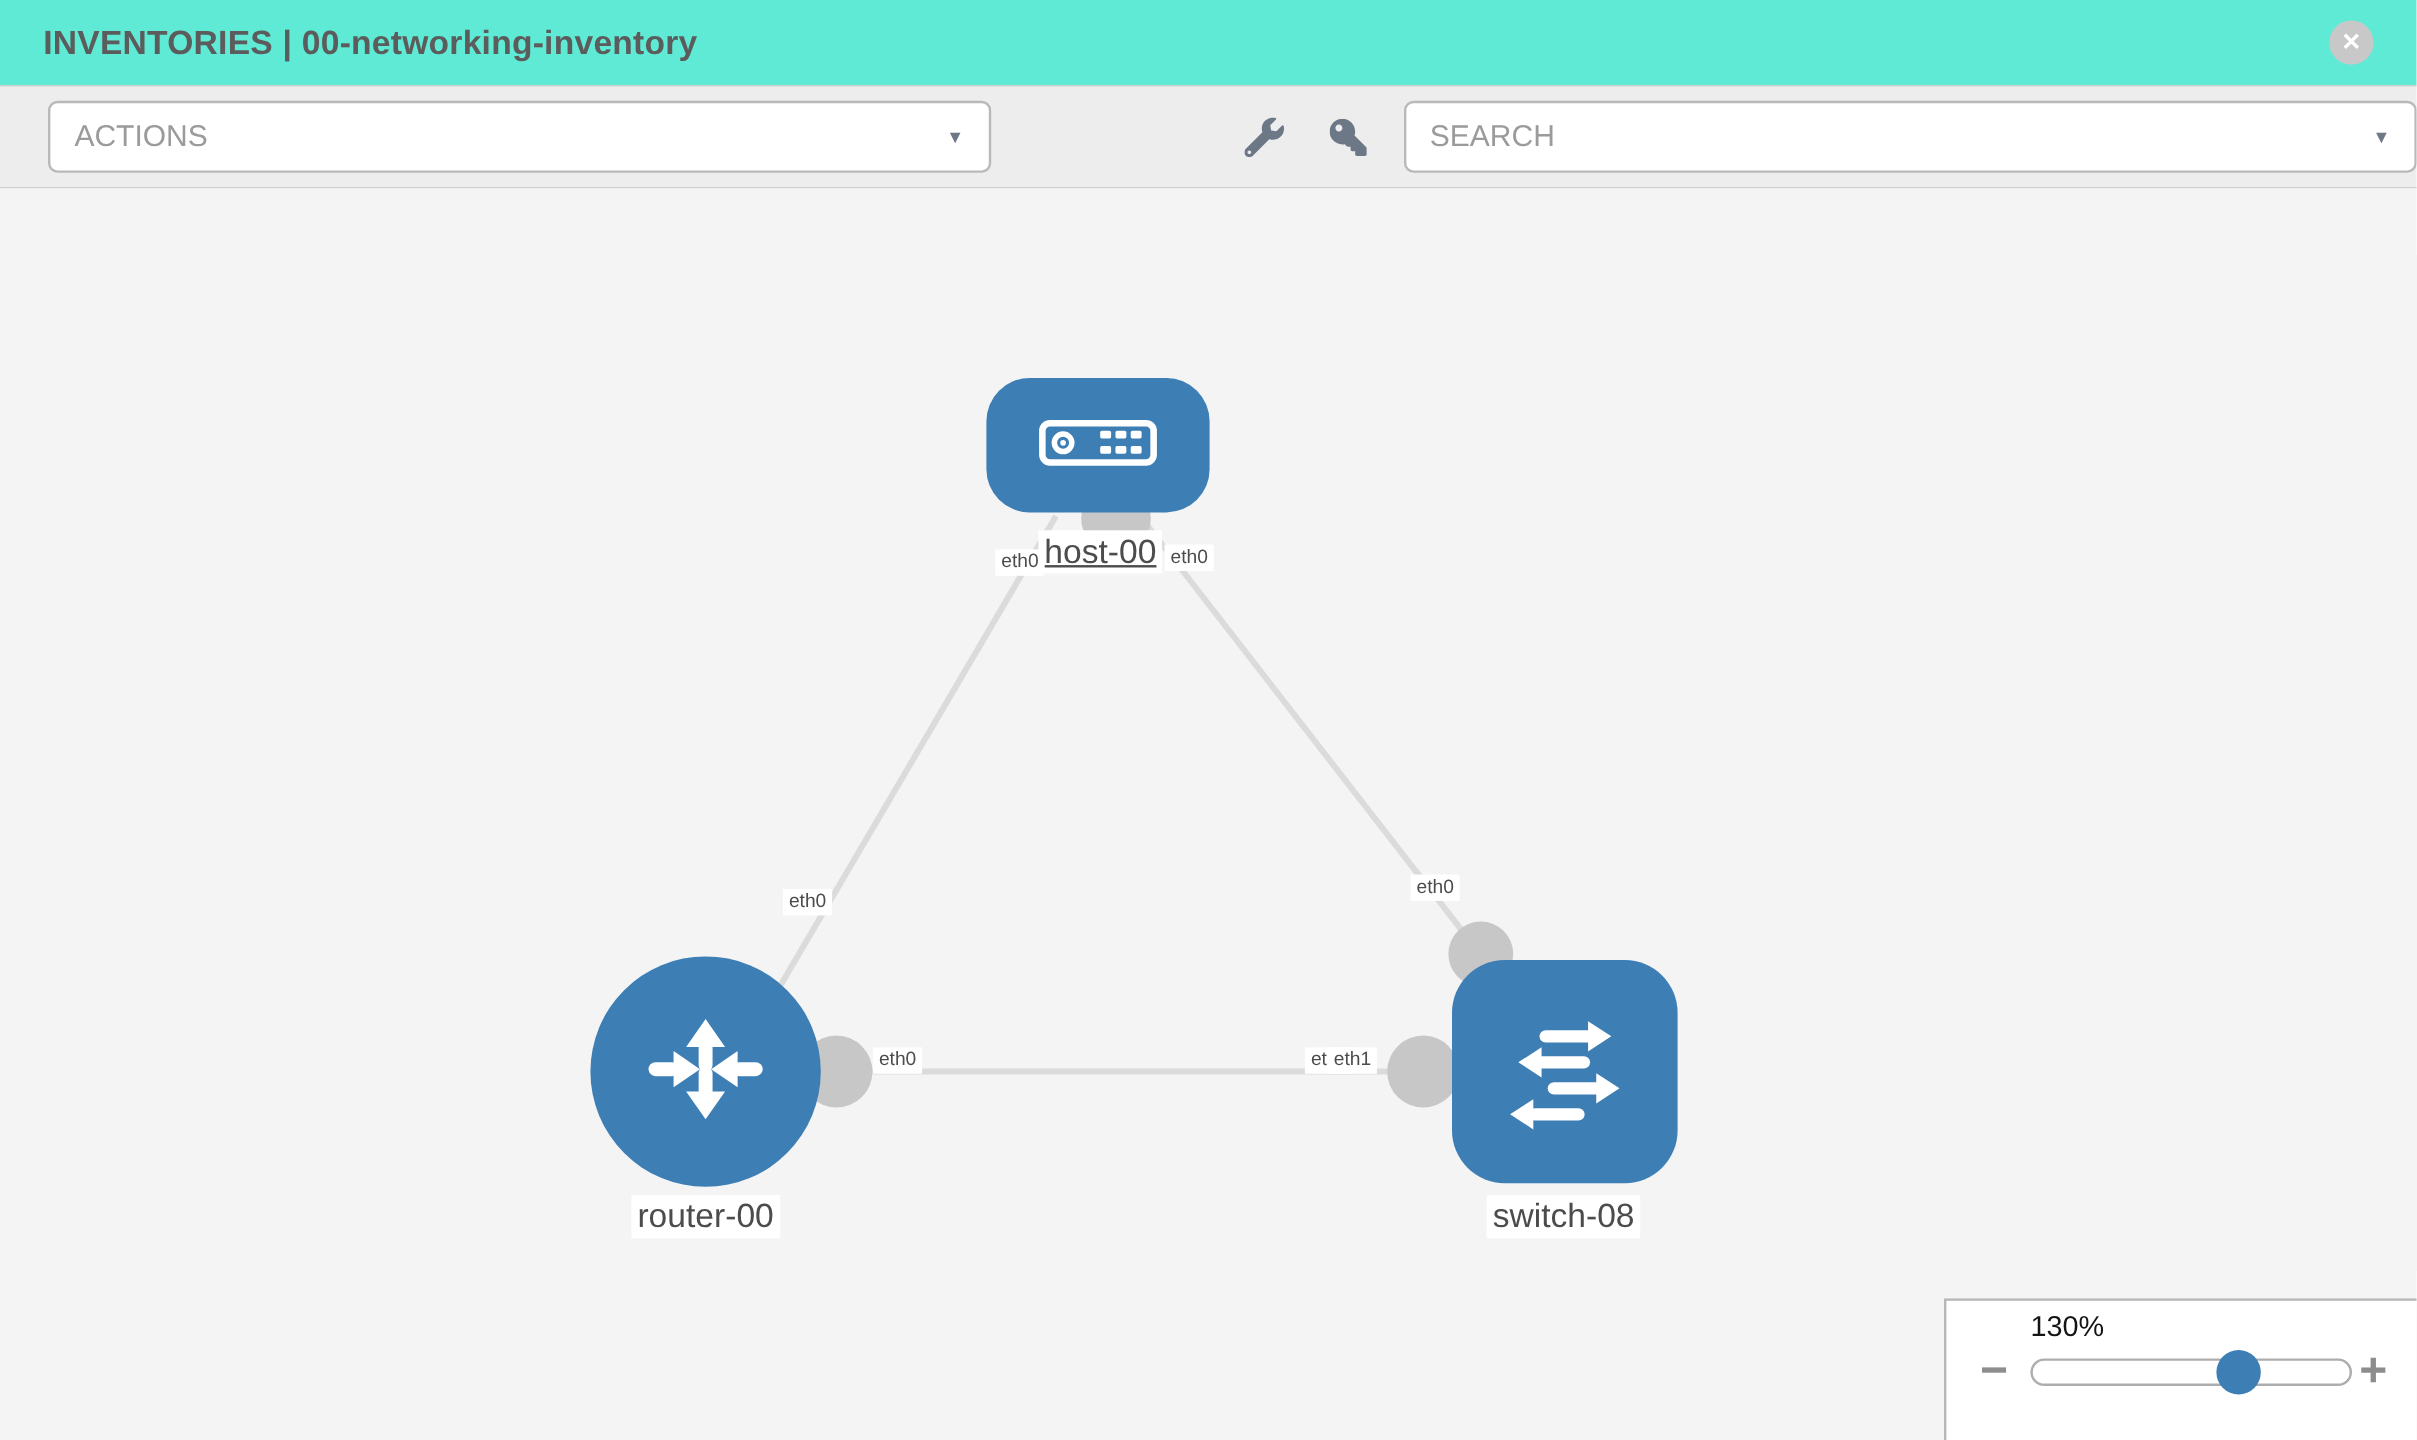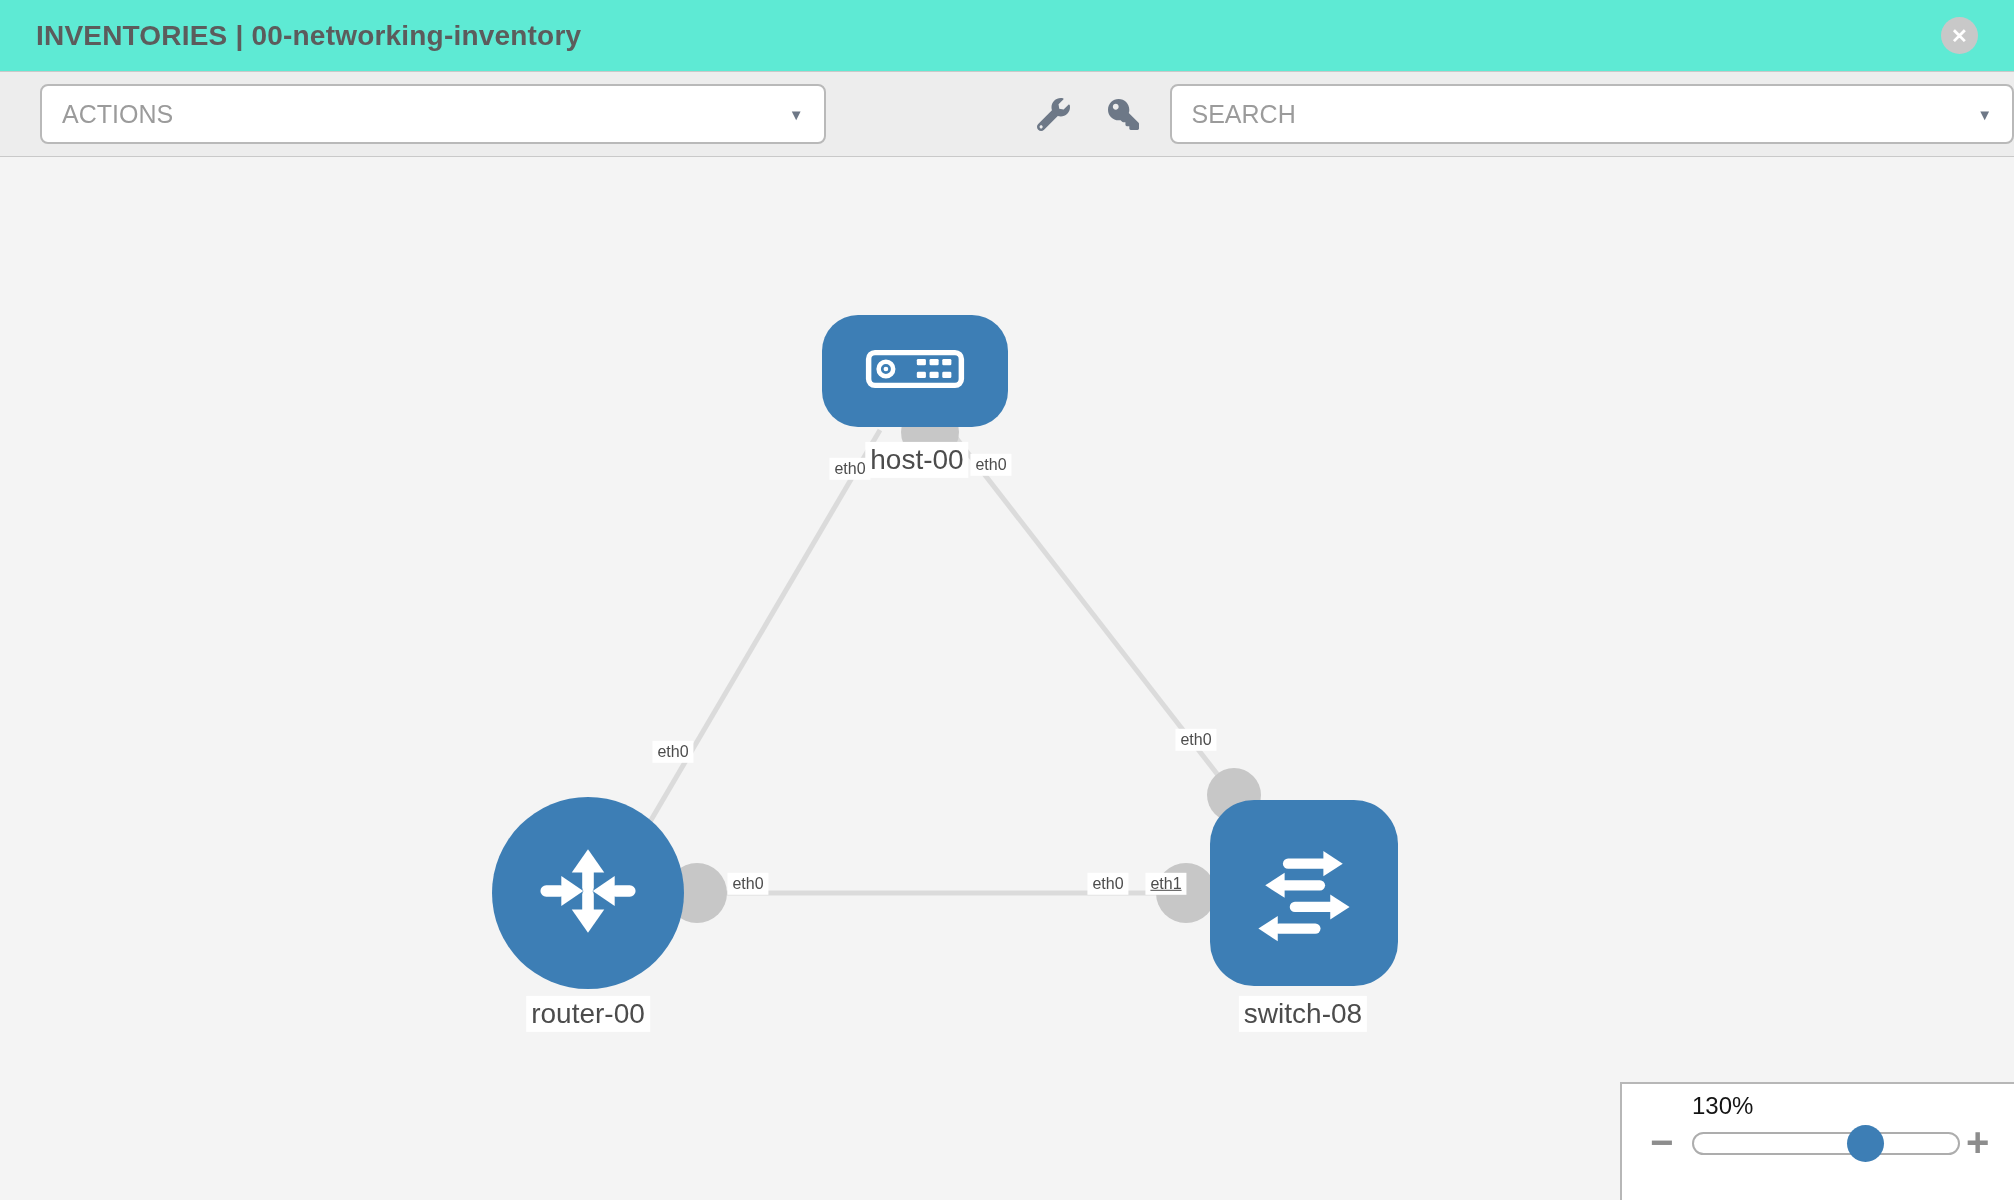--- a/index.html
+++ b/index.html
@@ -149,28 +149,28 @@
             <line x1="60" y1="83" x2="28" y2="83"></line>
           </g>
           <polygon points="84,26 67,15 67,37" fill="#fff"></polygon>
           <polygon points="16,45 33,34 33,56" fill="#fff"></polygon>
           <polygon points="90,64 73,53 73,75" fill="#fff"></polygon>
           <polygon points="10,83 27,72 27,94" fill="#fff"></polygon>
         </svg>
       </span>
     </div>
 
-    <span class="nlabel big" style="left:917px;top:303px;">host-00</span>
+    <span class="nlabel big" style="left:917px;top:303px;text-decoration:underline;">host-00</span>
     <span class="nlabel small" style="left:850px;top:312px;">eth0</span>
     <span class="nlabel small" style="left:991px;top:308px;">eth0</span>
     <span class="nlabel small" style="left:673px;top:595px;">eth0</span>
     <span class="nlabel small" style="left:1196px;top:583px;">eth0</span>
     <span class="nlabel small" style="left:748px;top:727px;">eth0</span>
     <span class="nlabel small" style="left:1108px;top:727px;">eth0</span>
-    <span class="nlabel small" style="left:1166px;top:727px;text-decoration:underline;">eth1</span>
+    <span class="nlabel small" style="left:1127px;top:727px;">eth1</span>
     <span class="nlabel big" style="left:588px;top:857px;">router-00</span>
     <span class="nlabel big" style="left:1303px;top:857px;">switch-08</span>
 
     <div class="zoom-panel">
       <div class="zoom-level">130%</div>
       <span class="zoom-minus">−</span>
       <div class="zoom-track"></div>
       <div class="zoom-thumb"></div>
       <span class="zoom-plus">+</span>
     </div>

